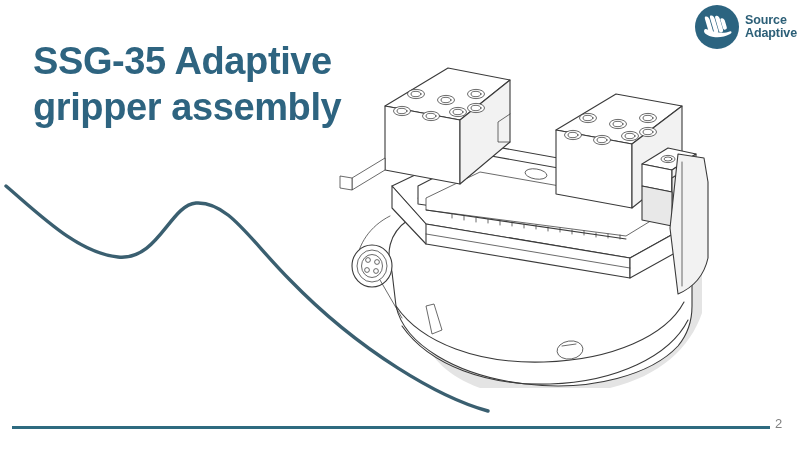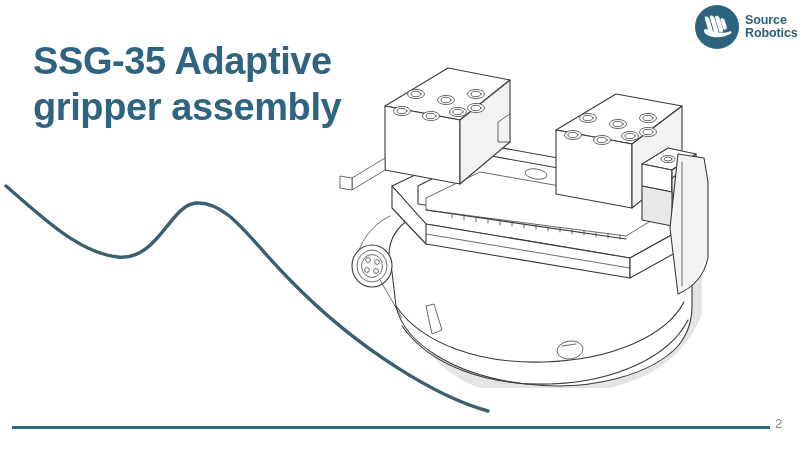--- a/index.html
+++ b/index.html
@@ -112,21 +112,21 @@
       <g fill="#ffffff">
         <path d="M11.5 12.5 C13.6 12.0 15.0 13.4 15.6 15.6 L19.1 27.6 C19.5 29.1 18.8 30.2 17.6 30.5 C16.4 30.8 15.3 30.1 14.9 28.6 L11.1 15.4 C10.7 14.0 10.6 12.7 11.5 12.5 Z"></path>
         <path d="M16.6 11.6 C18.7 11.1 20.1 12.5 20.7 14.7 L24.2 26.6 C24.6 28.1 23.9 29.2 22.7 29.5 C21.5 29.8 20.4 29.1 20.0 27.6 L16.2 14.5 C15.8 13.1 15.7 11.8 16.6 11.6 Z"></path>
         <path d="M21.8 11.9 C23.9 11.4 25.3 12.8 25.9 15.0 L29.0 25.6 C29.4 27.1 28.7 28.2 27.5 28.5 C26.3 28.8 25.2 28.1 24.8 26.6 L21.4 14.8 C21.0 13.4 20.9 12.1 21.8 11.9 Z"></path>
         <path d="M27.0 14.4 C28.9 13.8 30.2 14.8 30.8 16.6 L32.7 22.9 C33.1 24.3 32.5 25.3 31.4 25.6 C30.3 25.9 29.3 25.3 28.9 23.9 L26.7 16.6 C26.3 15.4 26.2 14.6 27.0 14.4 Z"></path>
         <path d="M12.0 25.0 C14.6 26.1 18.3 27.5 23.0 28.3 C28.2 29.2 32.6 28.7 35.6 27.4 C36.7 26.9 37.4 27.3 37.5 28.1 C37.6 29.0 36.9 29.6 35.6 30.3 C31.5 32.5 26.4 33.6 21.3 33.2 C16.9 32.8 13.3 31.3 11.1 29.4 C10.0 28.4 9.8 27.1 10.3 26.0 C10.6 25.2 11.2 24.7 12.0 25.0 Z"></path>
       </g>
     </svg>
     <div id="logo-text">
       <span>Source</span>
-      <span>Robotics</span>
+      <span>Adaptive</span>
     </div>
   </div>
 
   <div id="title">SSG-35 Adaptive
 gripper assembly</div>
 
   <svg id="swoosh" viewBox="0 0 800 450">
     <path d="M 6 186
              C 40 215, 78 253, 118 257
              C 158 261, 170 205, 196 203

